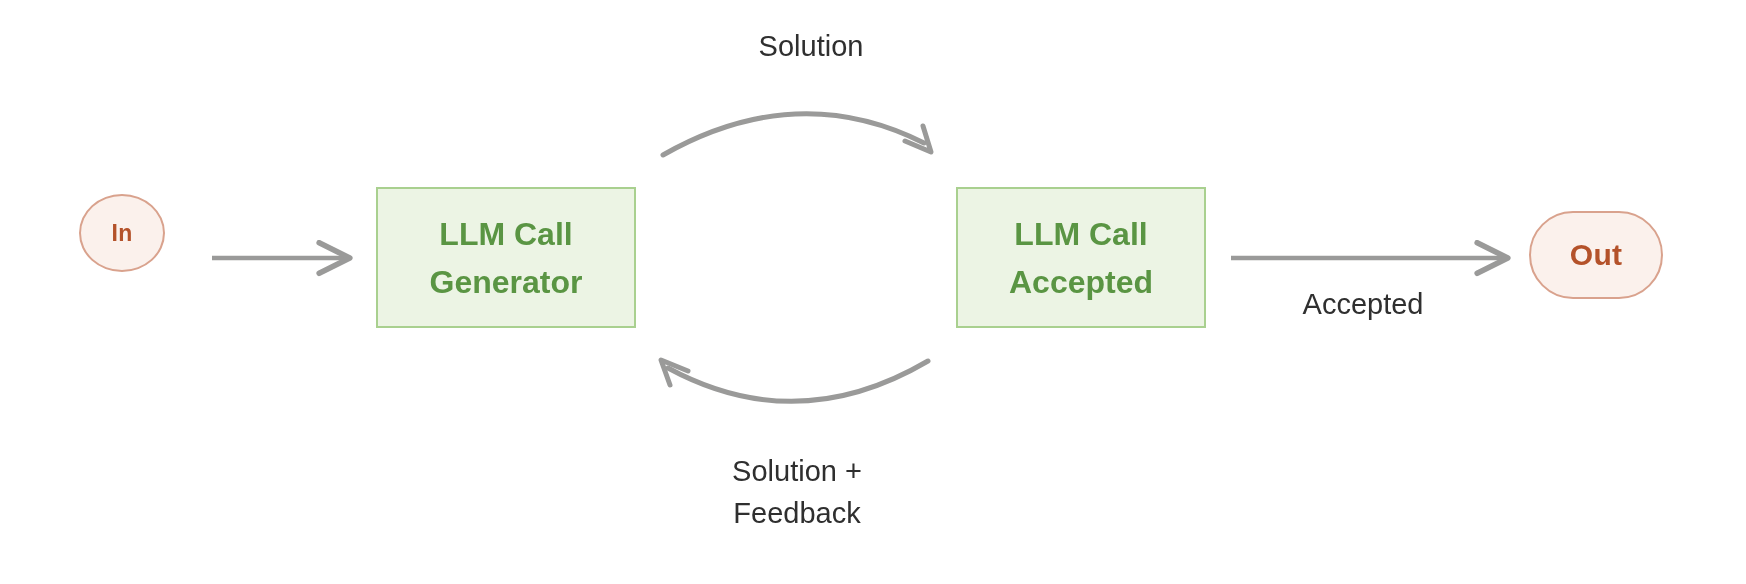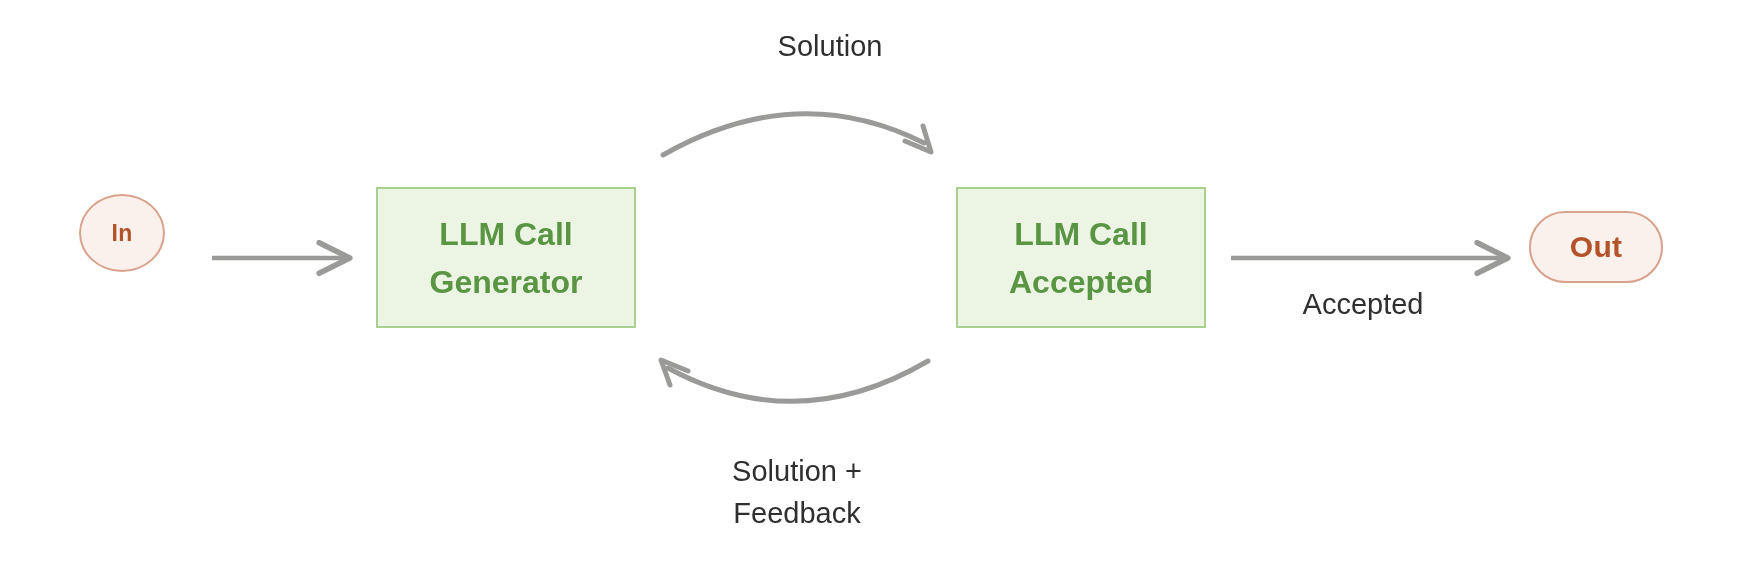--- a/index.html
+++ b/index.html
@@ -48,21 +48,21 @@
     left: 79px;
     top: 194px;
     width: 86px;
     height: 78px;
     font-size: 23px;
   }
   #node-out {
     left: 1529px;
     top: 211px;
     width: 134px;
-    height: 72px;
+    height: 88px;
     font-size: 30px;
     text-align: right;
   }
 
   
   .process {
     position: absolute;
     display: flex;
     flex-direction: column;
     align-items: center;
@@ -146,21 +146,21 @@
 
   <div class="process" id="node-evaluator">
     <span class="line">LLM Call</span>
     <span class="line">Accepted</span>
   </div>
 
   <div class="terminal stadium" id="node-out">
     <span>Out</span>
   </div>
 
-  <div class="edge-label centered-at" style="left:830px; top:46px;">Solution</div>
+  <div class="edge-label centered-at" style="left:811px; top:46px;">Solution</div>
 
   <div class="edge-label centered-at" style="left:797px; top:492px;">
     <div>Solution +</div>
     <div>Feedback</div>
   </div>
 
   <div class="edge-label centered-at" style="left:1363px; top:304px;">Accepted</div>
 
 </div>
 

